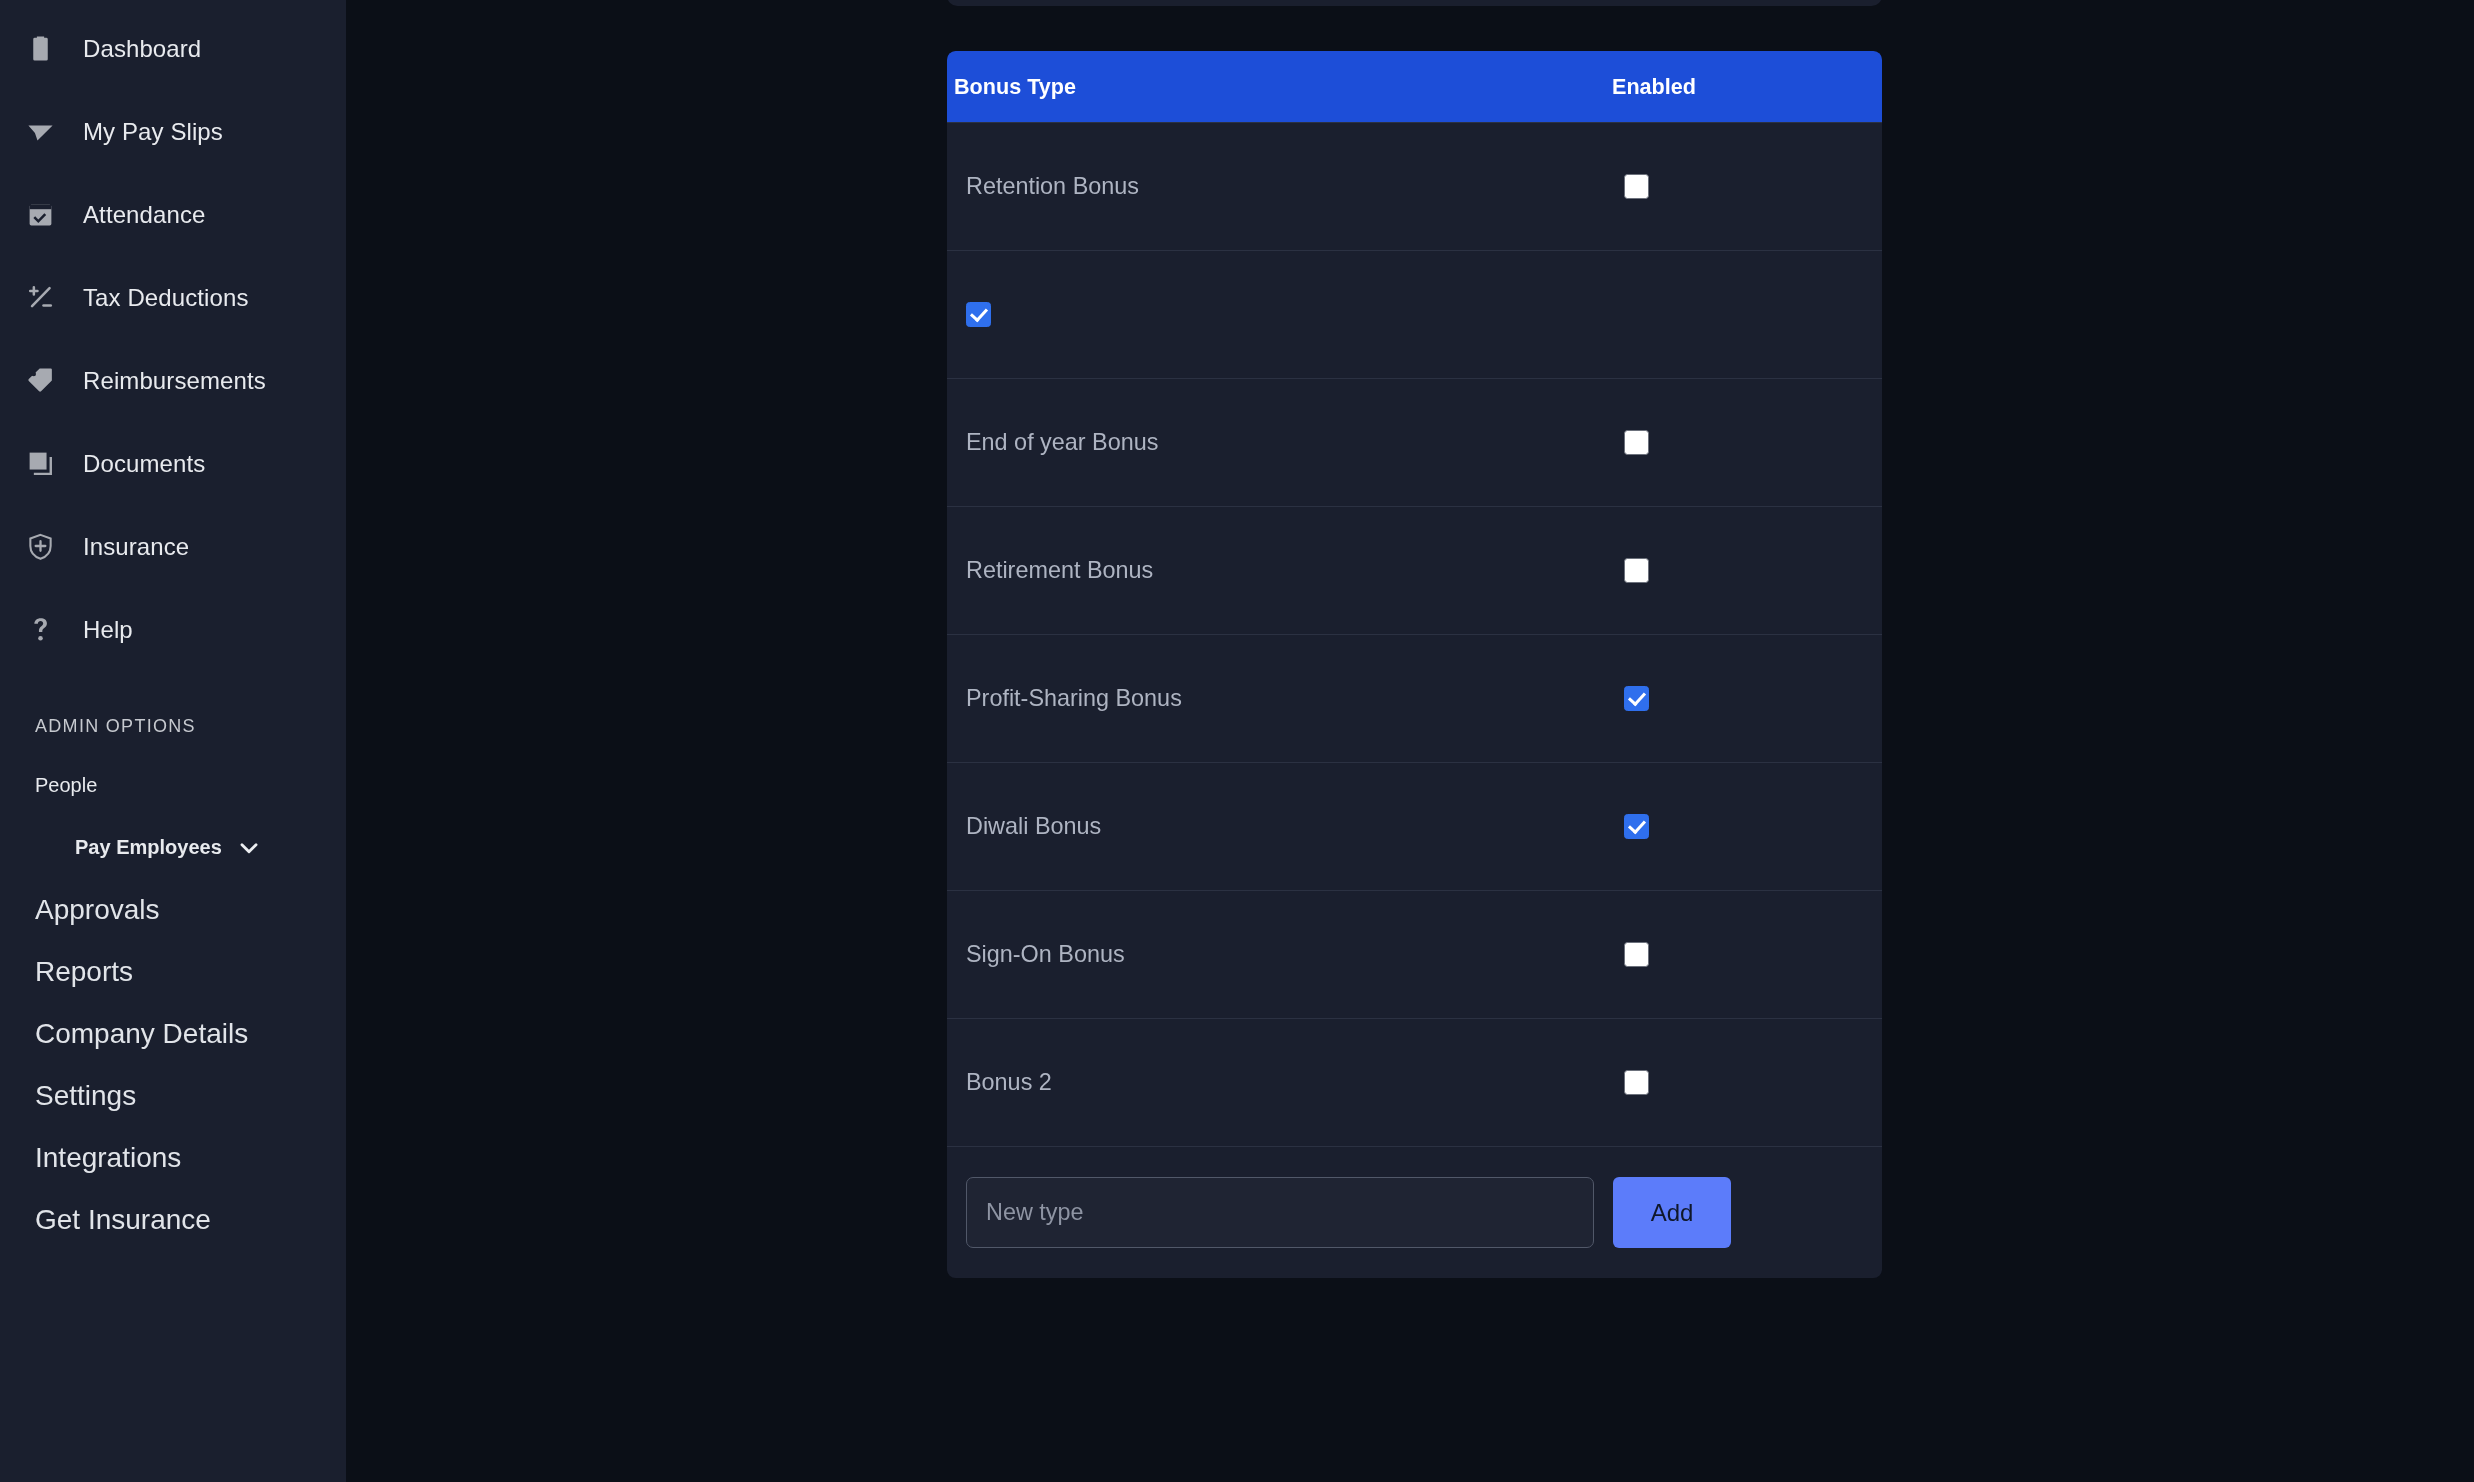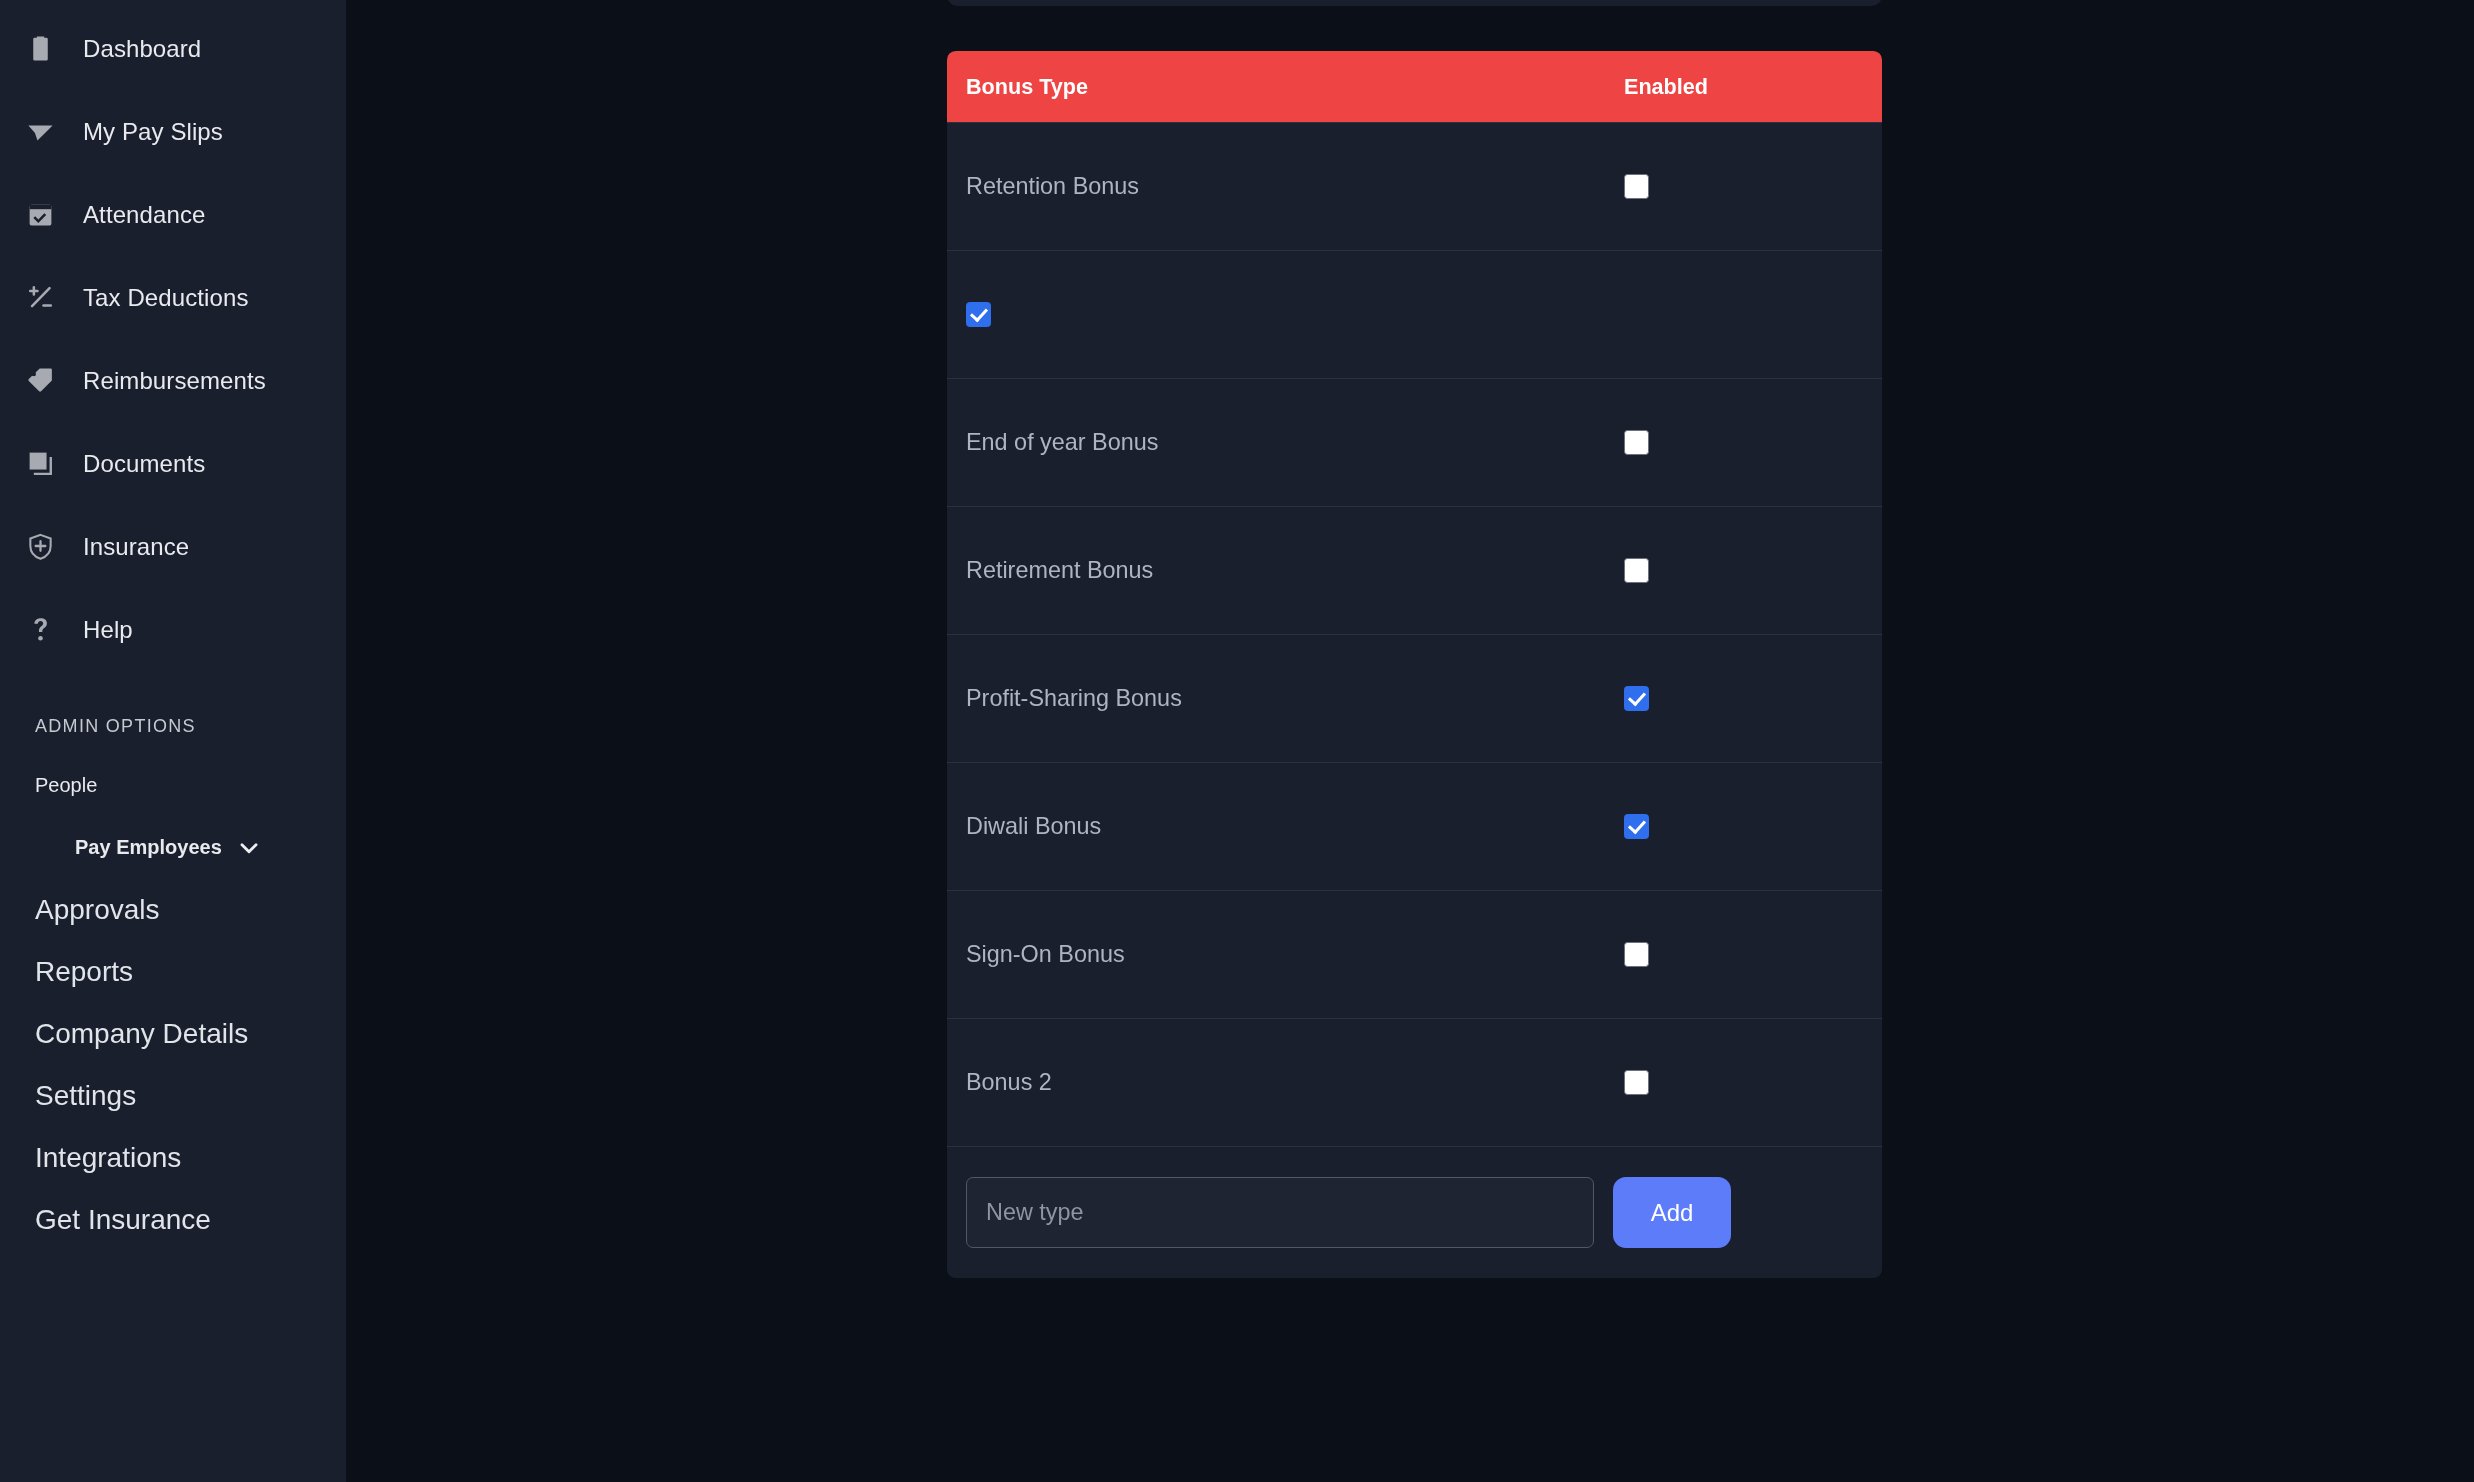--- a/index.html
+++ b/index.html
@@ -136,22 +136,22 @@
     width: 935px;
     background: #1a1f2e;
     border-radius: 8.7px;
     overflow: hidden;
   }
 
   .table-head {
     display: flex;
     align-items: center;
     height: 71px;
-    background: #ef4444;
-    padding: 0 0 0 19px;
+    background: #1d4ed8;
+    padding: 0 0 0 7px;
   }
 
   .th-type {
     width: 658px;
     font-size: 21.6px;
     font-weight: bold;
     color: #ffffff;
   }
 
   .th-enabled {
@@ -230,25 +230,25 @@
     font-family: "Liberation Sans", "DejaVu Sans", sans-serif;
     padding: 0 19px;
     outline: none;
   }
   .new-type-input::placeholder { color: #8e94a3; }
 
   .add-button {
     width: 118px;
     height: 71px;
     background: #5c7cfa;
-    color: #ffffff;
+    color: #0f172a;
     font-size: 24px;
     font-family: "Liberation Sans", "DejaVu Sans", sans-serif;
     border: none;
-    border-radius: 13px;
+    border-radius: 6px;
     cursor: pointer;
   }
 </style>
 </head>
 <body>
 
 <div class="app">
 
   <nav class="sidebar">
 

